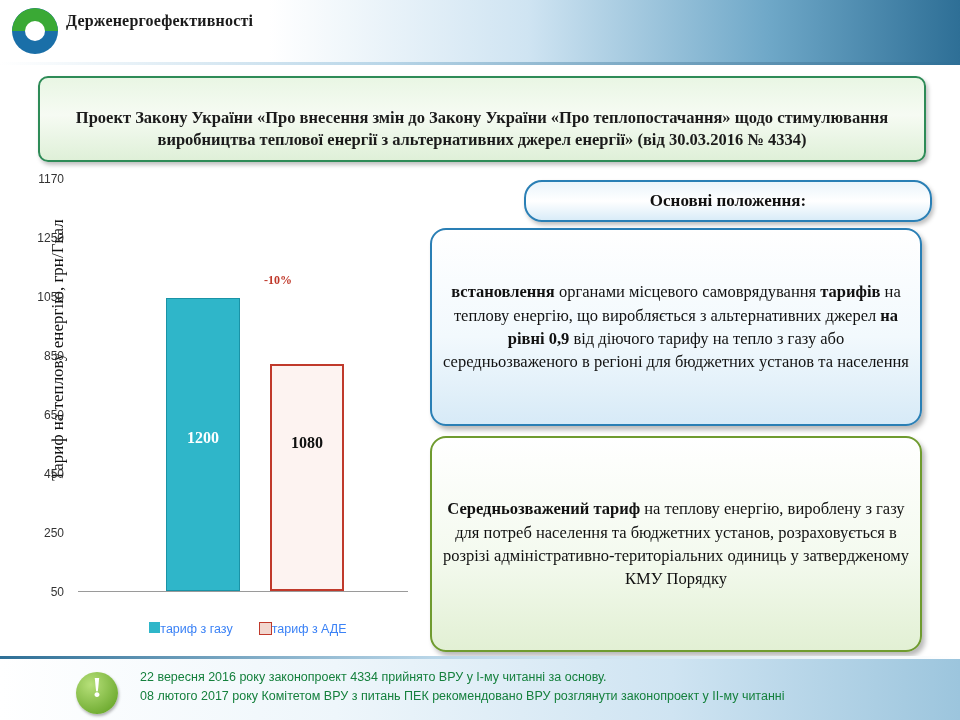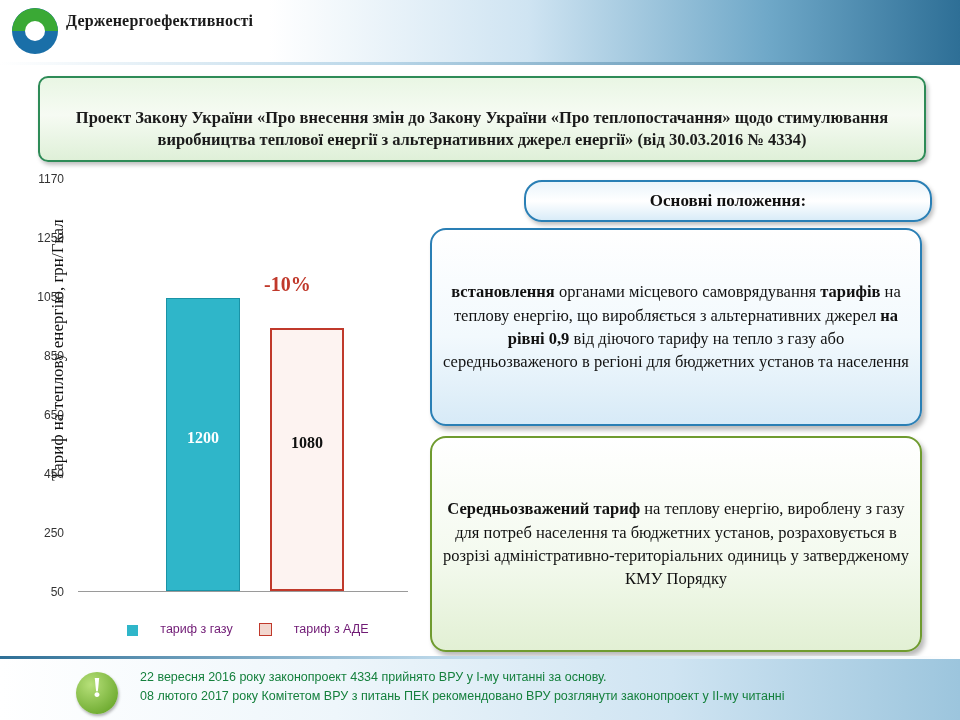--- a/index.html
+++ b/index.html
@@ -104,35 +104,35 @@
     position:absolute;left:78px;top:9px;width:330px;height:412px;
     border-bottom:1px solid #9a9a9a;
   }
   .bar{position:absolute;bottom:0;}
   .bar .val{
     position:absolute;left:0;width:100%;text-align:center;
     font-family:"Liberation Serif", serif;font-weight:bold;font-size:16px;color:#ffffff;
   }
   .bar1{left:88px;width:74px;height:293px;background:#2fb6c9;border:1px solid #1a93a6;box-sizing:border-box;margin-top:24px;}
   .bar1 .val{bottom:143px;}
-  .bar2{left:192px;width:74px;height:263px;background:#fdf3f1;border:2px solid #c0392b;box-sizing:border-box;}
+  .bar2{left:192px;width:74px;height:227px;background:#fdf3f1;border:2px solid #c0392b;box-sizing:border-box;}
   .bar2 .val{bottom:137px;color:#111;}
   .delta{
     position:absolute;left:186px;top:94px;
-    font-family:"Liberation Serif", serif;font-weight:bold;font-size:20px;color:#c0392b;
+    font-family:"Liberation Serif", serif;font-weight:bold;font-size:12px;color:#c0392b;
   }
   .x-label{
     position:absolute;left:78px;top:428px;width:330px;text-align:center;
     font-size:13px;color:#333;
   }
   .legend{
     position:absolute;left:78px;top:452px;width:340px;
     display:flex;justify-content:center;gap:26px;align-items:center;
   }
-  .legend-item{display:flex;align-items:flex-end;gap:22px;font-size:12.5px;color:#701a75;}
+  .legend-item{display:flex;align-items:flex-start;gap:0;font-size:12.5px;color:#3b82f6;}
   .swatch{width:11px;height:11px;display:inline-block;}
   .sw1{background:#2fb6c9;}
   .sw2{background:#f2d7cf;border:1px solid #c0392b;}
 
   
   .footer-rule{
     position:absolute;left:0;top:656px;width:960px;height:3px;
     background:linear-gradient(to right,#2e6f96 0%,#b9d6e8 45%,#ffffff 100%);
   }
   .footer{

